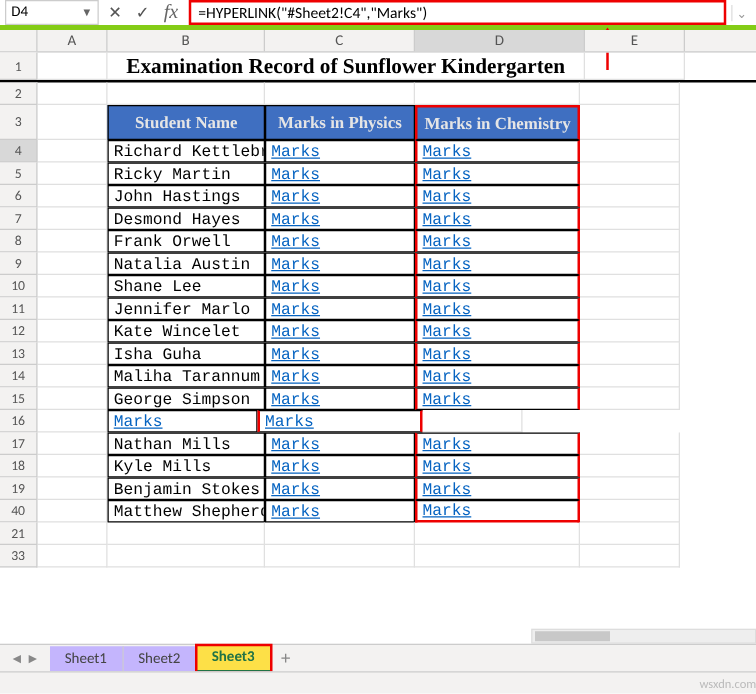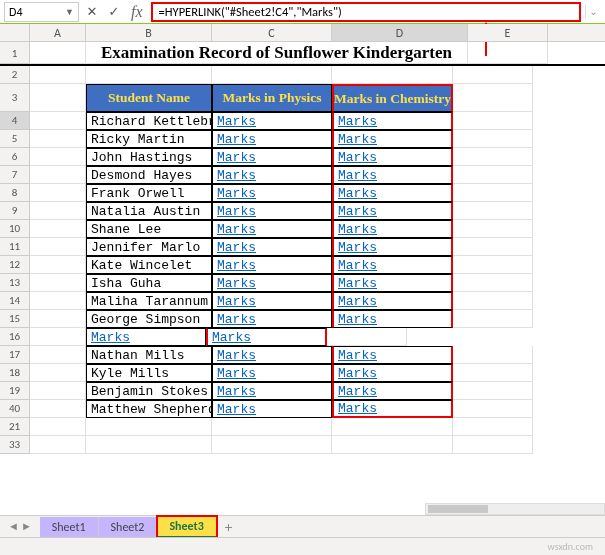--- a/index.html
+++ b/index.html
@@ -1,18 +1,18 @@
 <!DOCTYPE html>
 <html><head>
 <meta charset="utf-8">
 <style>
 * { box-sizing: border-box; margin: 0; padding: 0; }
 body { font-family: Calibri, Arial, sans-serif; font-size: 13px; background: #fff; width: 605px; height: 555px; overflow: hidden; position: relative; }
 
-.namebox-row { display: flex; align-items: center; height: 24px; border-bottom: 1px solid #84cc16; padding: 2px 4px; gap: 4px; }
+.namebox-row { display: flex; align-items: center; height: 24px; border-bottom: 4px solid #84cc16; padding: 2px 4px; gap: 4px; }
 .namebox { width: 75px; height: 20px; border: 1px solid #ccc; padding: 0 4px; display: flex; align-items: center; justify-content: space-between; font-size: 12px; background: #fff; }
 .namebox .chev { font-size: 9px; color: #666; }
 .fx-btn { width: 18px; text-align: center; color: #555; }
 .fx-label { font-style: italic; font-family: 'Times New Roman', serif; font-size: 16px; color: #666; padding: 0 4px; }
 .formula-bar { flex: 1; height: 20px; border: 2px solid #e00; padding: 0 6px; display: flex; align-items: center; font-size: 12.5px; background: #fff; }
 .fb-expand { width: 16px; text-align: center; color: #999; border-left: 1px solid #ddd; font-size: 10px; }
 
 .grid { position: relative; }
 .col-headers { display: flex; height: 18px; background: #f3f2f1; border-bottom: 1px solid #ccc; }
 .corner { width: 30px; border-right: 1px solid #ccc; }
@@ -22,45 +22,45 @@
 
 .rows { }
 .row { display: flex; height: 18px; }
 .row.tall { height: 24px; }
 .row.xtall { height: 28px; }
 .rh { width: 30px; background: #f3f2f1; border-right: 1px solid #ccc; border-bottom: 1px solid #ccc; text-align: center; font-size: 11px; color: #555; line-height: 18px; }
 .row.tall .rh { line-height: 24px; }
 .row.xtall .rh { line-height: 28px; }
 .rh.sel { background: #d8d8d8; }
 .cell { border-right: 1px solid #e0e0e0; border-bottom: 1px solid #e0e0e0; padding: 0 4px; display: flex; align-items: center; overflow: hidden; white-space: nowrap; font-size: 12.5px; }
-.cell.cB { width: 126px; } .cell.cC { width: 120px; } .cell.cD { width: 121px; } .cell.cE { width: 80px; } .cell.cA { width: 56px; }
+.cell.cB { width: 126px; } .cell.cC { width: 120px; } .cell.cD { width: 132px; } .cell.cE { width: 80px; } .cell.cA { width: 56px; }
 
 .title { font-family: Liberation Serif, serif; font-weight: bold; font-size: 17px; justify-content: center; }
 .title-row { border-bottom: 2px solid #000; }
 
-.th { background: #3f6fc1; color: #fde047; font-family: 'Times New Roman', serif; font-weight: bold; font-size: 13.5px; justify-content: center; border: 1px solid #000; }
+.th { background: #3f6fc1; color: #e5e5e5; font-family: 'Times New Roman', serif; font-weight: bold; font-size: 13.5px; justify-content: center; border: 1px solid #000; }
 .td { font-family: Liberation Mono, monospace; font-size: 13px; border: 1px solid #000; }
 .link { color: #0563c1; text-decoration: underline; }
 
 .redbox-col { border-left: 2px solid #e00 !important; border-right: 2px solid #e00 !important; }
 .redbox-top { border-top: 2px solid #e00 !important; }
 .redbox-bot { border-bottom: 2px solid #e00 !important; }
 
 .arrow-line { position: absolute; right: 118px; top: 26px; width: 2px; height: 30px; background: #e00; }
 .arrow-head { position: absolute; right: 113px; top: 22px; width: 0; height: 0; border-left: 6px solid transparent; border-right: 6px solid transparent; border-bottom: 9px solid #e00; }
 
 .tabs { position: absolute; bottom: 18px; left: 0; right: 0; height: 22px; display: flex; align-items: center; background: #f3f2f1; border-top: 1px solid #ccc; font-size: 12px; }
 .tab-nav { display: flex; gap: 2px; padding: 0 8px; color: #888; }
 .tab-nav span { font-size: 11px; }
 .tab { padding: 3px 12px; border-right: 1px solid #ccc; background: #c4b5fd; color: #444; }
 .tab.active { background: #fde047; color: #217346; font-weight: bold; border-bottom: 2px solid #217346; outline: 2px solid #e00; outline-offset: -1px; }
 .tab-add { padding: 0 8px; color: #888; font-size: 15px; }
 
 .statusbar { position: absolute; bottom: 0; left: 0; right: 0; height: 18px; background: #f3f2f1; border-top: 1px solid #ccc; }
-.watermark { position: absolute; bottom: 2px; right: 12px; font-size: 10px; color: #bbb; }
+.watermark { position: absolute; bottom: 2px; right: 0; font-size: 10px; color: #bbb; }
 .scroll-h { position: absolute; bottom: 18px; right: 0; width: 180px; height: 20px; display:flex; align-items:center; }
 .scroll-track { flex:1; height:12px; background:#eee; border:1px solid #ddd; position:relative; }
 .scroll-thumb { position:absolute; left:2px; top:1px; width:60px; height:8px; background:#c8c8c8; }
 </style>
 </head>
 <body>
 
 <div class="namebox-row">
   <div class="namebox">
     <span>D4</span>

